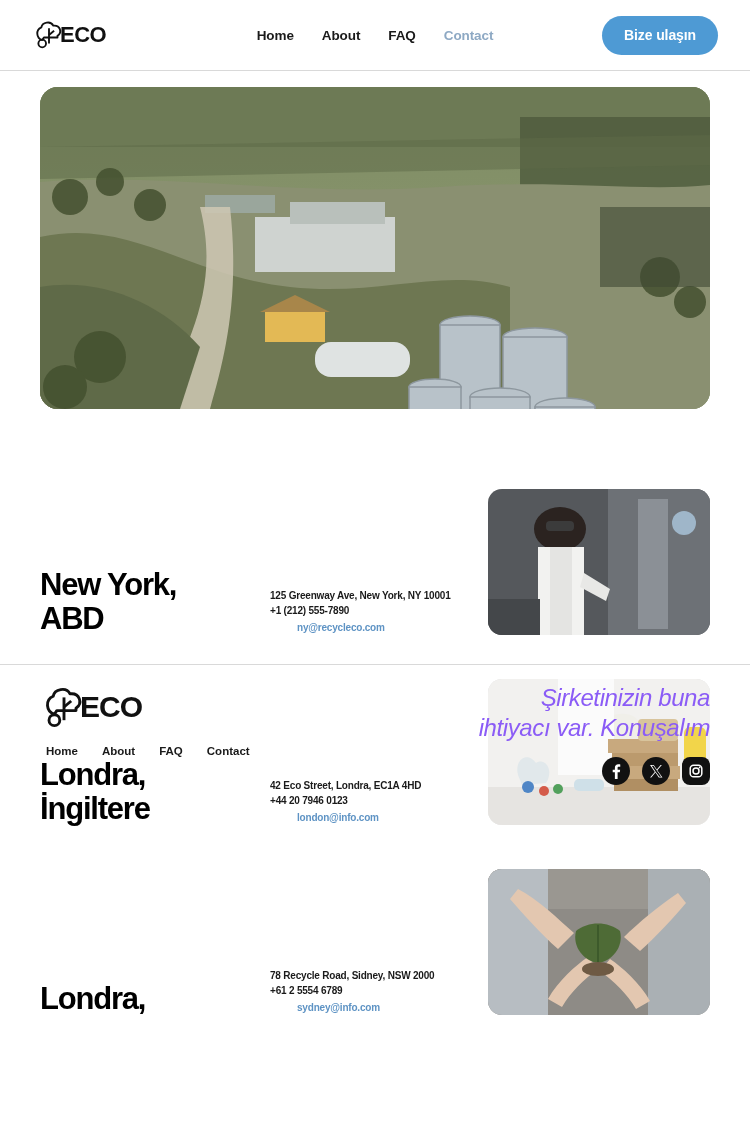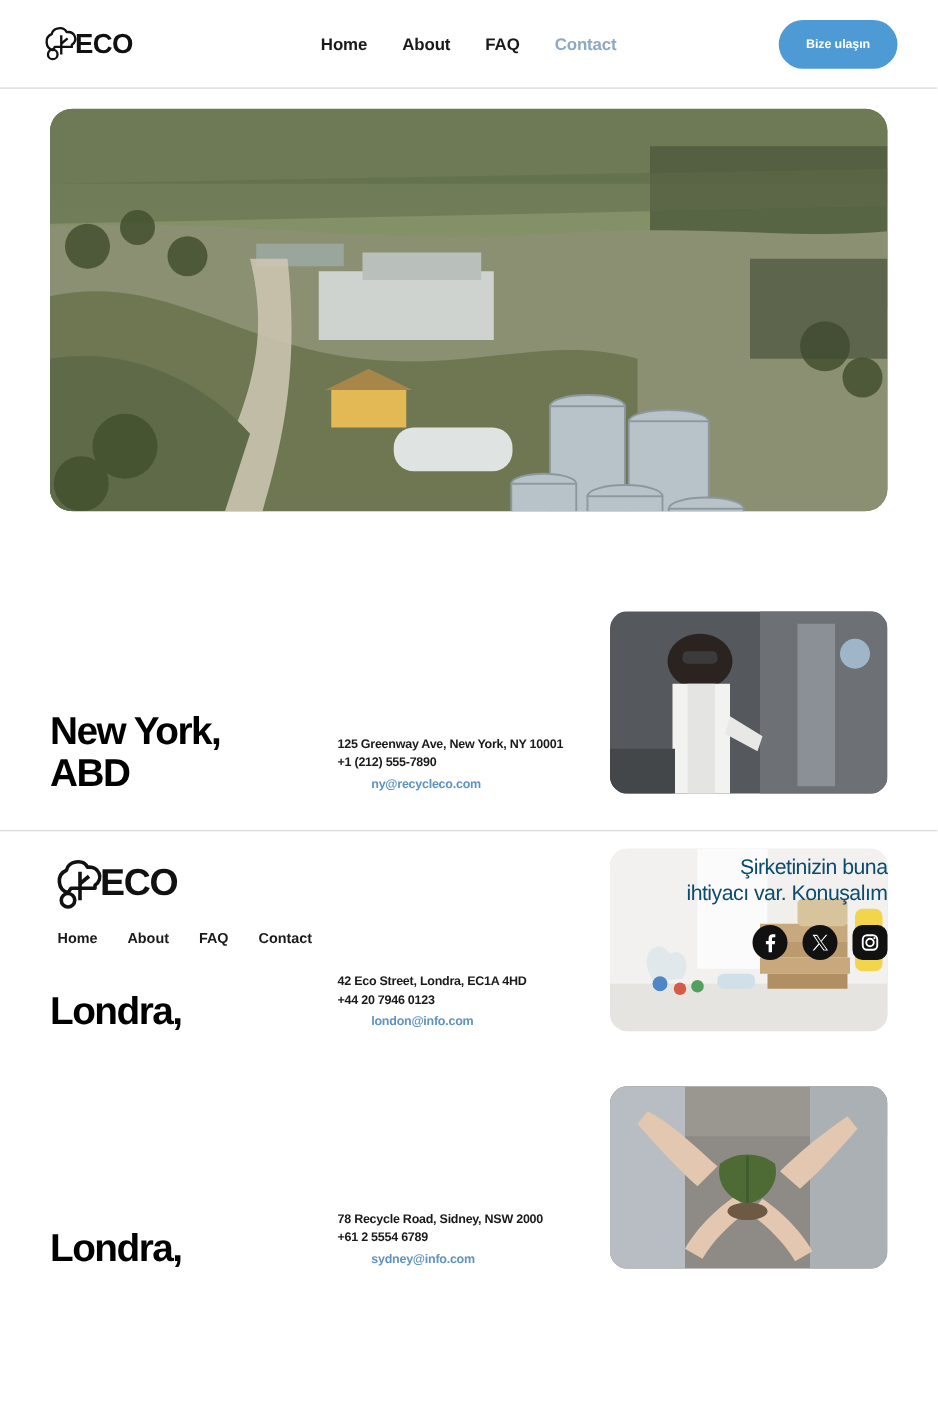--- a/index.html
+++ b/index.html
@@ -54,21 +54,21 @@
   }
   .nav a.muted { color: #8ea9c4; font-weight: 600; }
   .cta {
     margin-left: auto;
     background: #4e9ad4;
     color: #ffffff;
     border: none;
     border-radius: 20px;
     height: 39px;
     padding: 0 22px;
-    font-size: 10px;
+    font-size: 14px;
     font-weight: 600;
     font-family: "Liberation Sans", sans-serif;
     cursor: pointer;
     letter-spacing: -0.1px;
   }
 
   
   .hero-wrap { padding: 16px 40px 0 40px; }
   .hero {
     width: 670px;
@@ -144,25 +144,26 @@
     margin-left: 6px;
   }
   .footer-nav a {
     font-size: 11.5px;
     font-weight: 700;
     color: #1a1a1a;
     text-decoration: none;
   }
   .footer-right { text-align: right; display:flex; flex-direction:column; align-items:flex-end;}
   .footer-tagline {
-    font-size: 17px;
+    font-size: 24px;
     line-height: 1.25;
-    color: #0c4a6e;
+    color: #8b5cf6;
     letter-spacing: -0.4px;
     font-weight: 400;
+    font-style: italic;
   }
   .socials { display: flex; gap: 12px; margin-top: 14px; }
   .social {
     width: 28px; height: 28px;
     border-radius: 50%;
     background: #111;
     color: #fff;
     display: flex; align-items: center; justify-content: center;
     font-size: 14px;
     font-weight: 700;
@@ -278,20 +279,21 @@
           <path d="M96 84 L122 100 L118 112 L92 98 Z" fill="#e8e8e6"></path>
           <rect x="58" y="32" width="28" height="10" rx="4" fill="#3b3b3b"></rect>
           <rect x="0" y="110" width="52" height="36" fill="#44474a"></rect>
         </svg>
       </div>
     </div>
 
     <div class="loc-row">
       <div class="loc-title">
         <span>Londra,</span><br>
+        <span>İngiltere</span>
       </div>
       <div class="loc-info">
         <span>42 Eco Street, Londra, EC1A 4HD</span><br>
         <span> +44 20 7946 0123</span>
         <span class="email">london@info.com</span>
       </div>
       <div class="loc-img">
         <svg viewBox="0 0 222 146" preserveAspectRatio="none">
           <rect width="222" height="146" fill="#f2f1ef"></rect>
           <rect x="0" y="108" width="222" height="38" fill="#e6e4e1"></rect>

